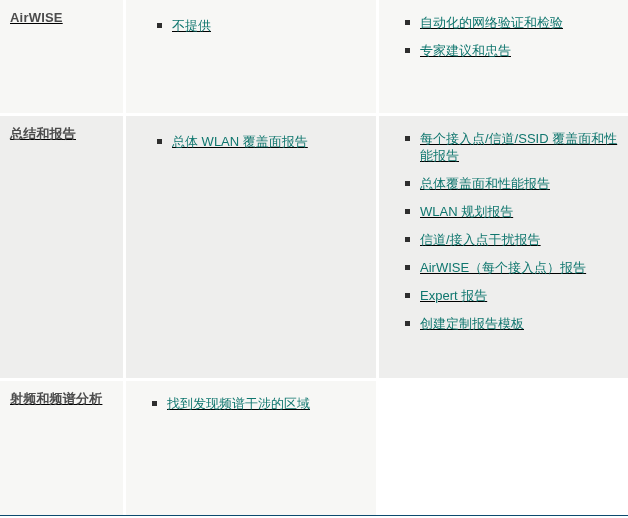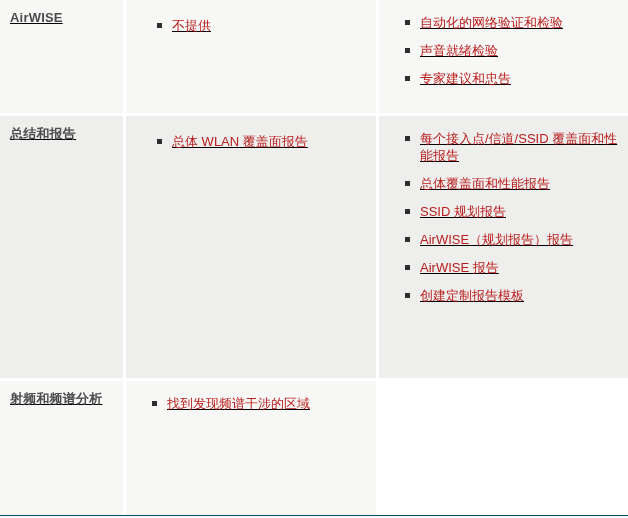--- a/index.html
+++ b/index.html
@@ -45,21 +45,21 @@
     margin: 0;
   }
   .basic ul.bullets { padding: 17px 8px 0 31px; }
   .pro   ul.bullets { padding: 14px 0 0 26px; }
   .bullet-item {
     display: flex;
     align-items: flex-start;
     margin: 0 0 11px 0;
     font-size: 13px;
     line-height: 17px;
-    color: #b91c1c;
+    color: #0f766e;
   }
   .marker {
     flex: 0 0 5px;
     width: 5px;
     height: 5px;
     background: #2e2e2e;
     margin: 6px 10px 0 0;
   }
   .txt { flex: 1 1 auto; }
 </style>
@@ -80,24 +80,20 @@
         </ul>
     </div>
     <div class="cell pro">
       <ul class="bullets">
           <li class="bullet-item">
             <span class="marker"></span>
             <span class="txt">自动化的网络验证和检验</span>
           </li>
           <li class="bullet-item">
             <span class="marker"></span>
-            <span class="txt">声音就绪检验</span>
-          </li>
-          <li class="bullet-item">
-            <span class="marker"></span>
             <span class="txt">专家建议和忠告</span>
           </li>
         </ul>
     </div>
   </section>
 
   <section class="row">
     <div class="cell feature">
       <span class="feature-label">总结和报告</span>
     </div>
@@ -114,29 +110,33 @@
           <li class="bullet-item">
             <span class="marker"></span>
             <span class="txt">每个接入点/信道/SSID 覆盖面和性能报告</span>
           </li>
           <li class="bullet-item">
             <span class="marker"></span>
             <span class="txt">总体覆盖面和性能报告</span>
           </li>
           <li class="bullet-item">
             <span class="marker"></span>
-            <span class="txt">SSID 规划报告</span>
+            <span class="txt">WLAN 规划报告</span>
           </li>
           <li class="bullet-item">
             <span class="marker"></span>
-            <span class="txt">AirWISE（规划报告）报告</span>
+            <span class="txt">信道/接入点干扰报告</span>
           </li>
           <li class="bullet-item">
             <span class="marker"></span>
-            <span class="txt">AirWISE 报告</span>
+            <span class="txt">AirWISE（每个接入点）报告</span>
+          </li>
+          <li class="bullet-item">
+            <span class="marker"></span>
+            <span class="txt">Expert 报告</span>
           </li>
           <li class="bullet-item">
             <span class="marker"></span>
             <span class="txt">创建定制报告模板</span>
           </li>
         </ul>
     </div>
   </section>
 
   <section class="row">

